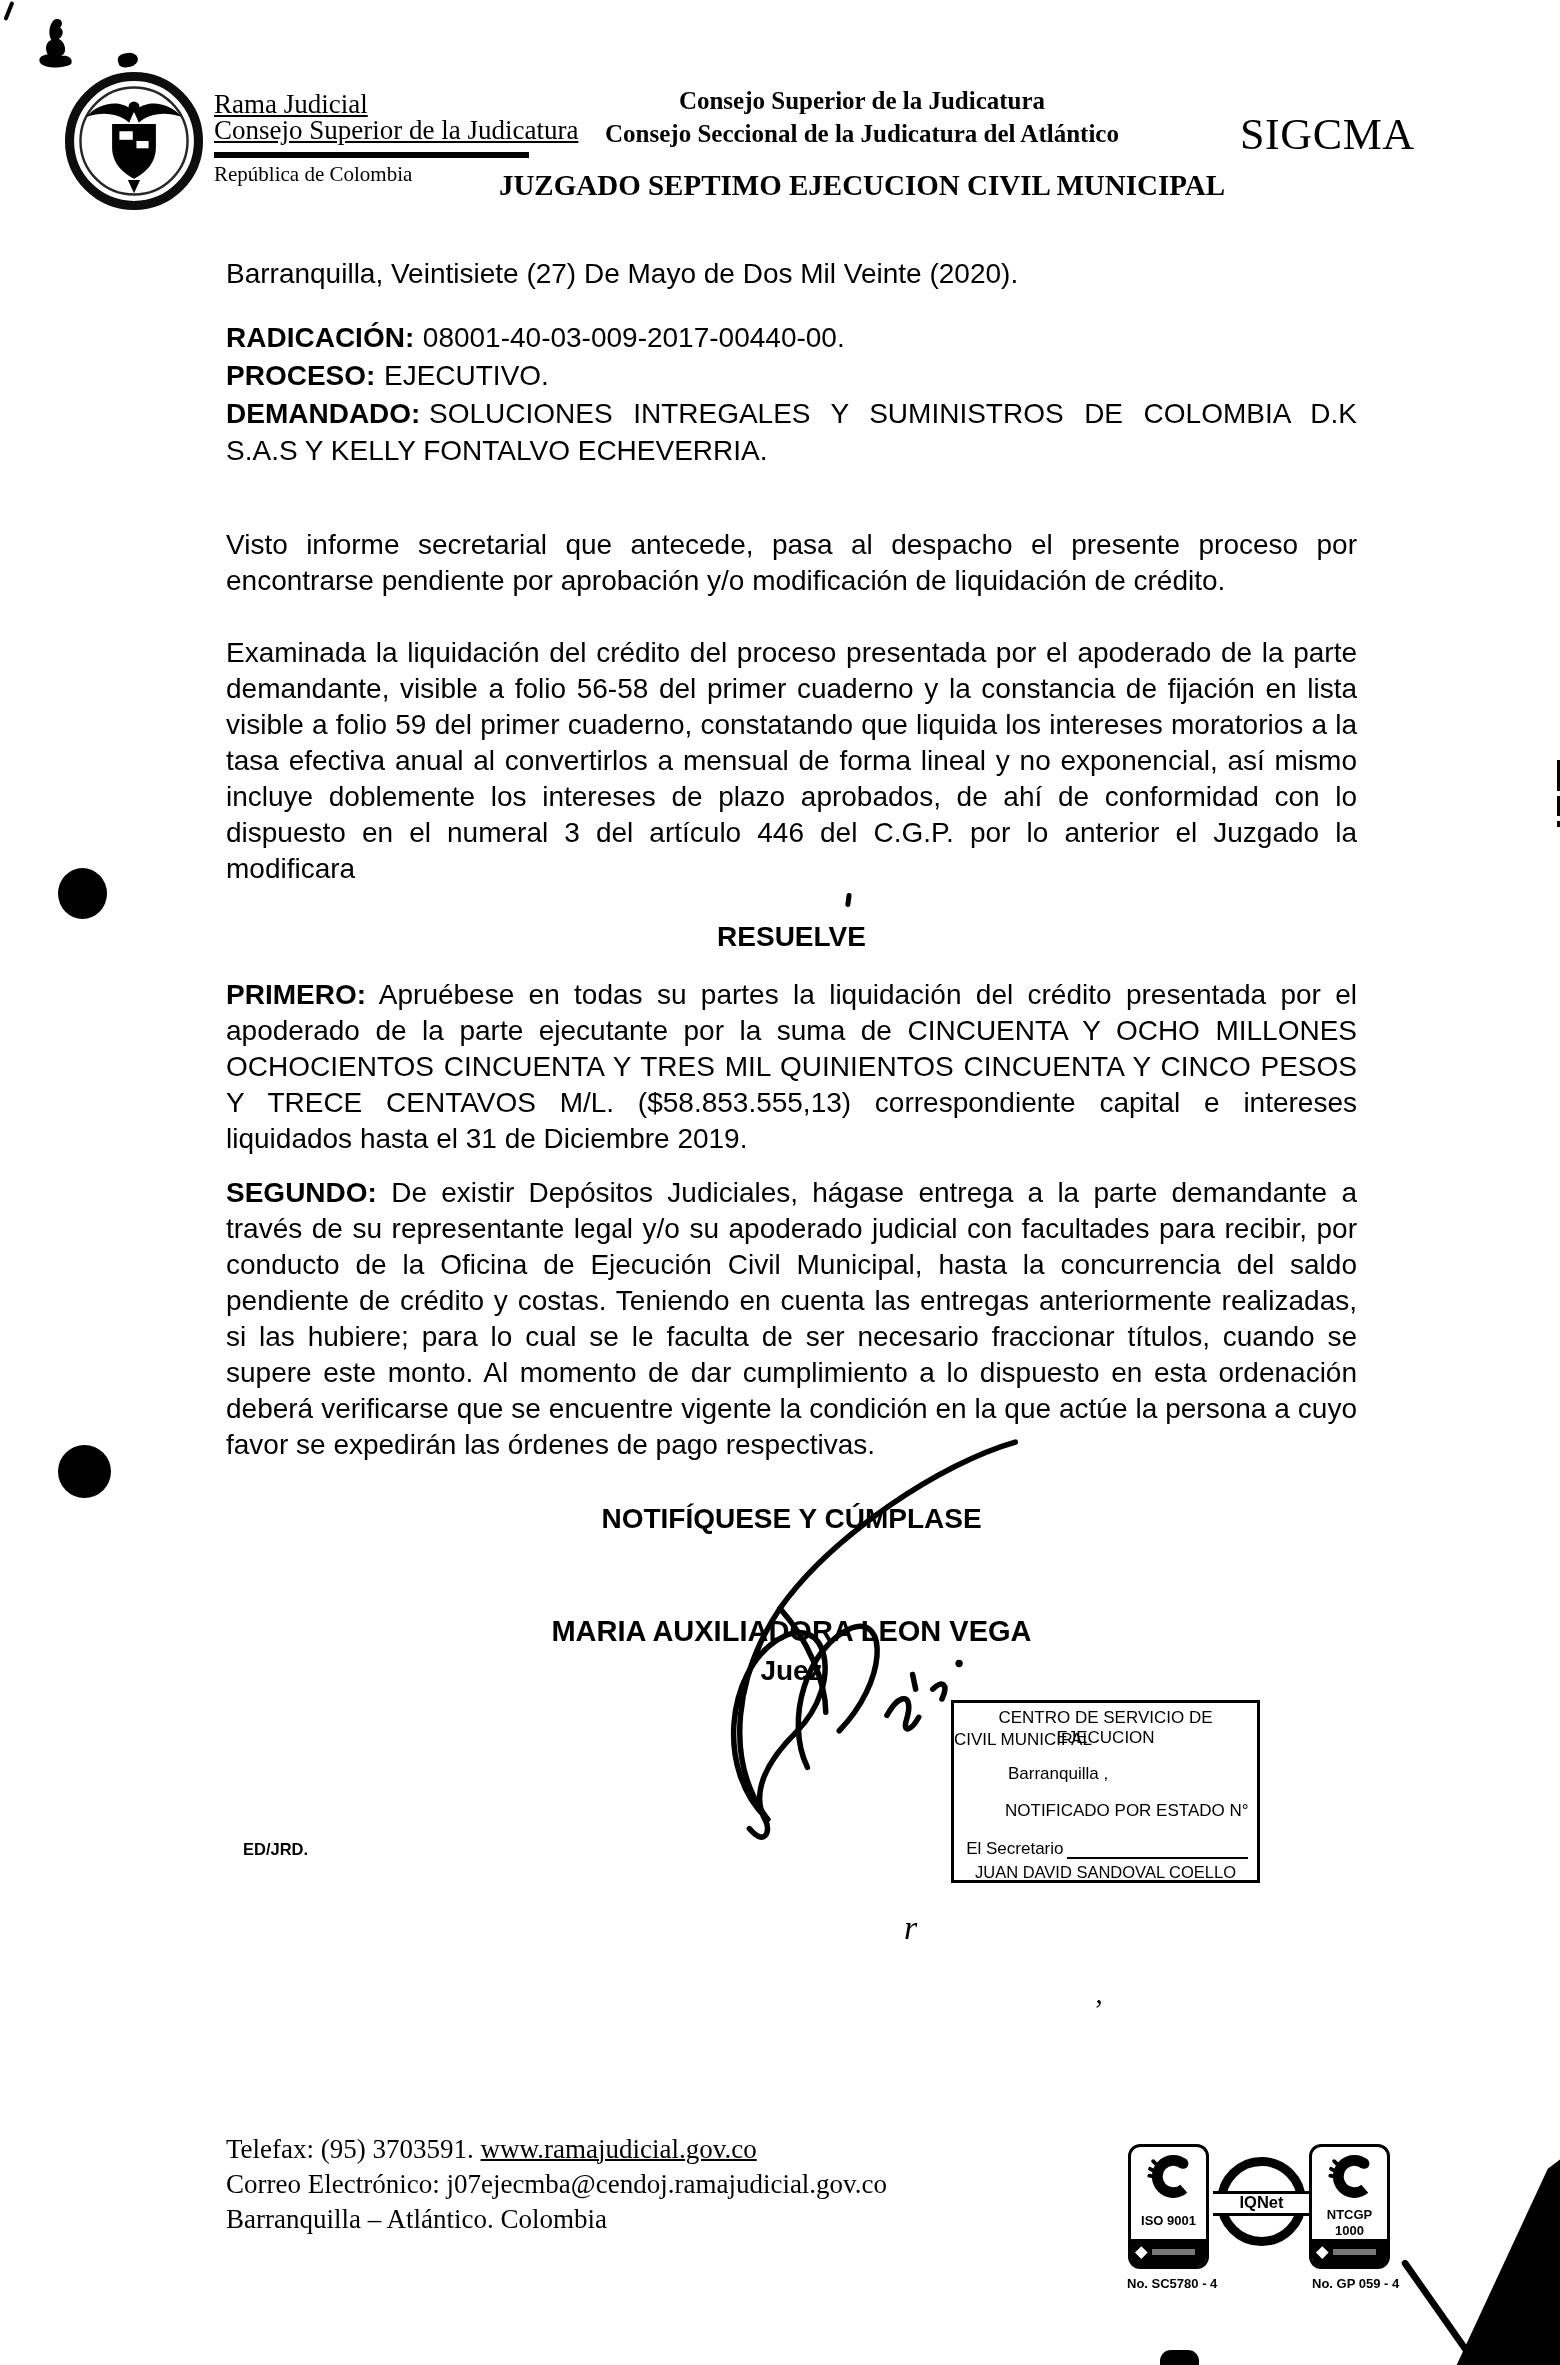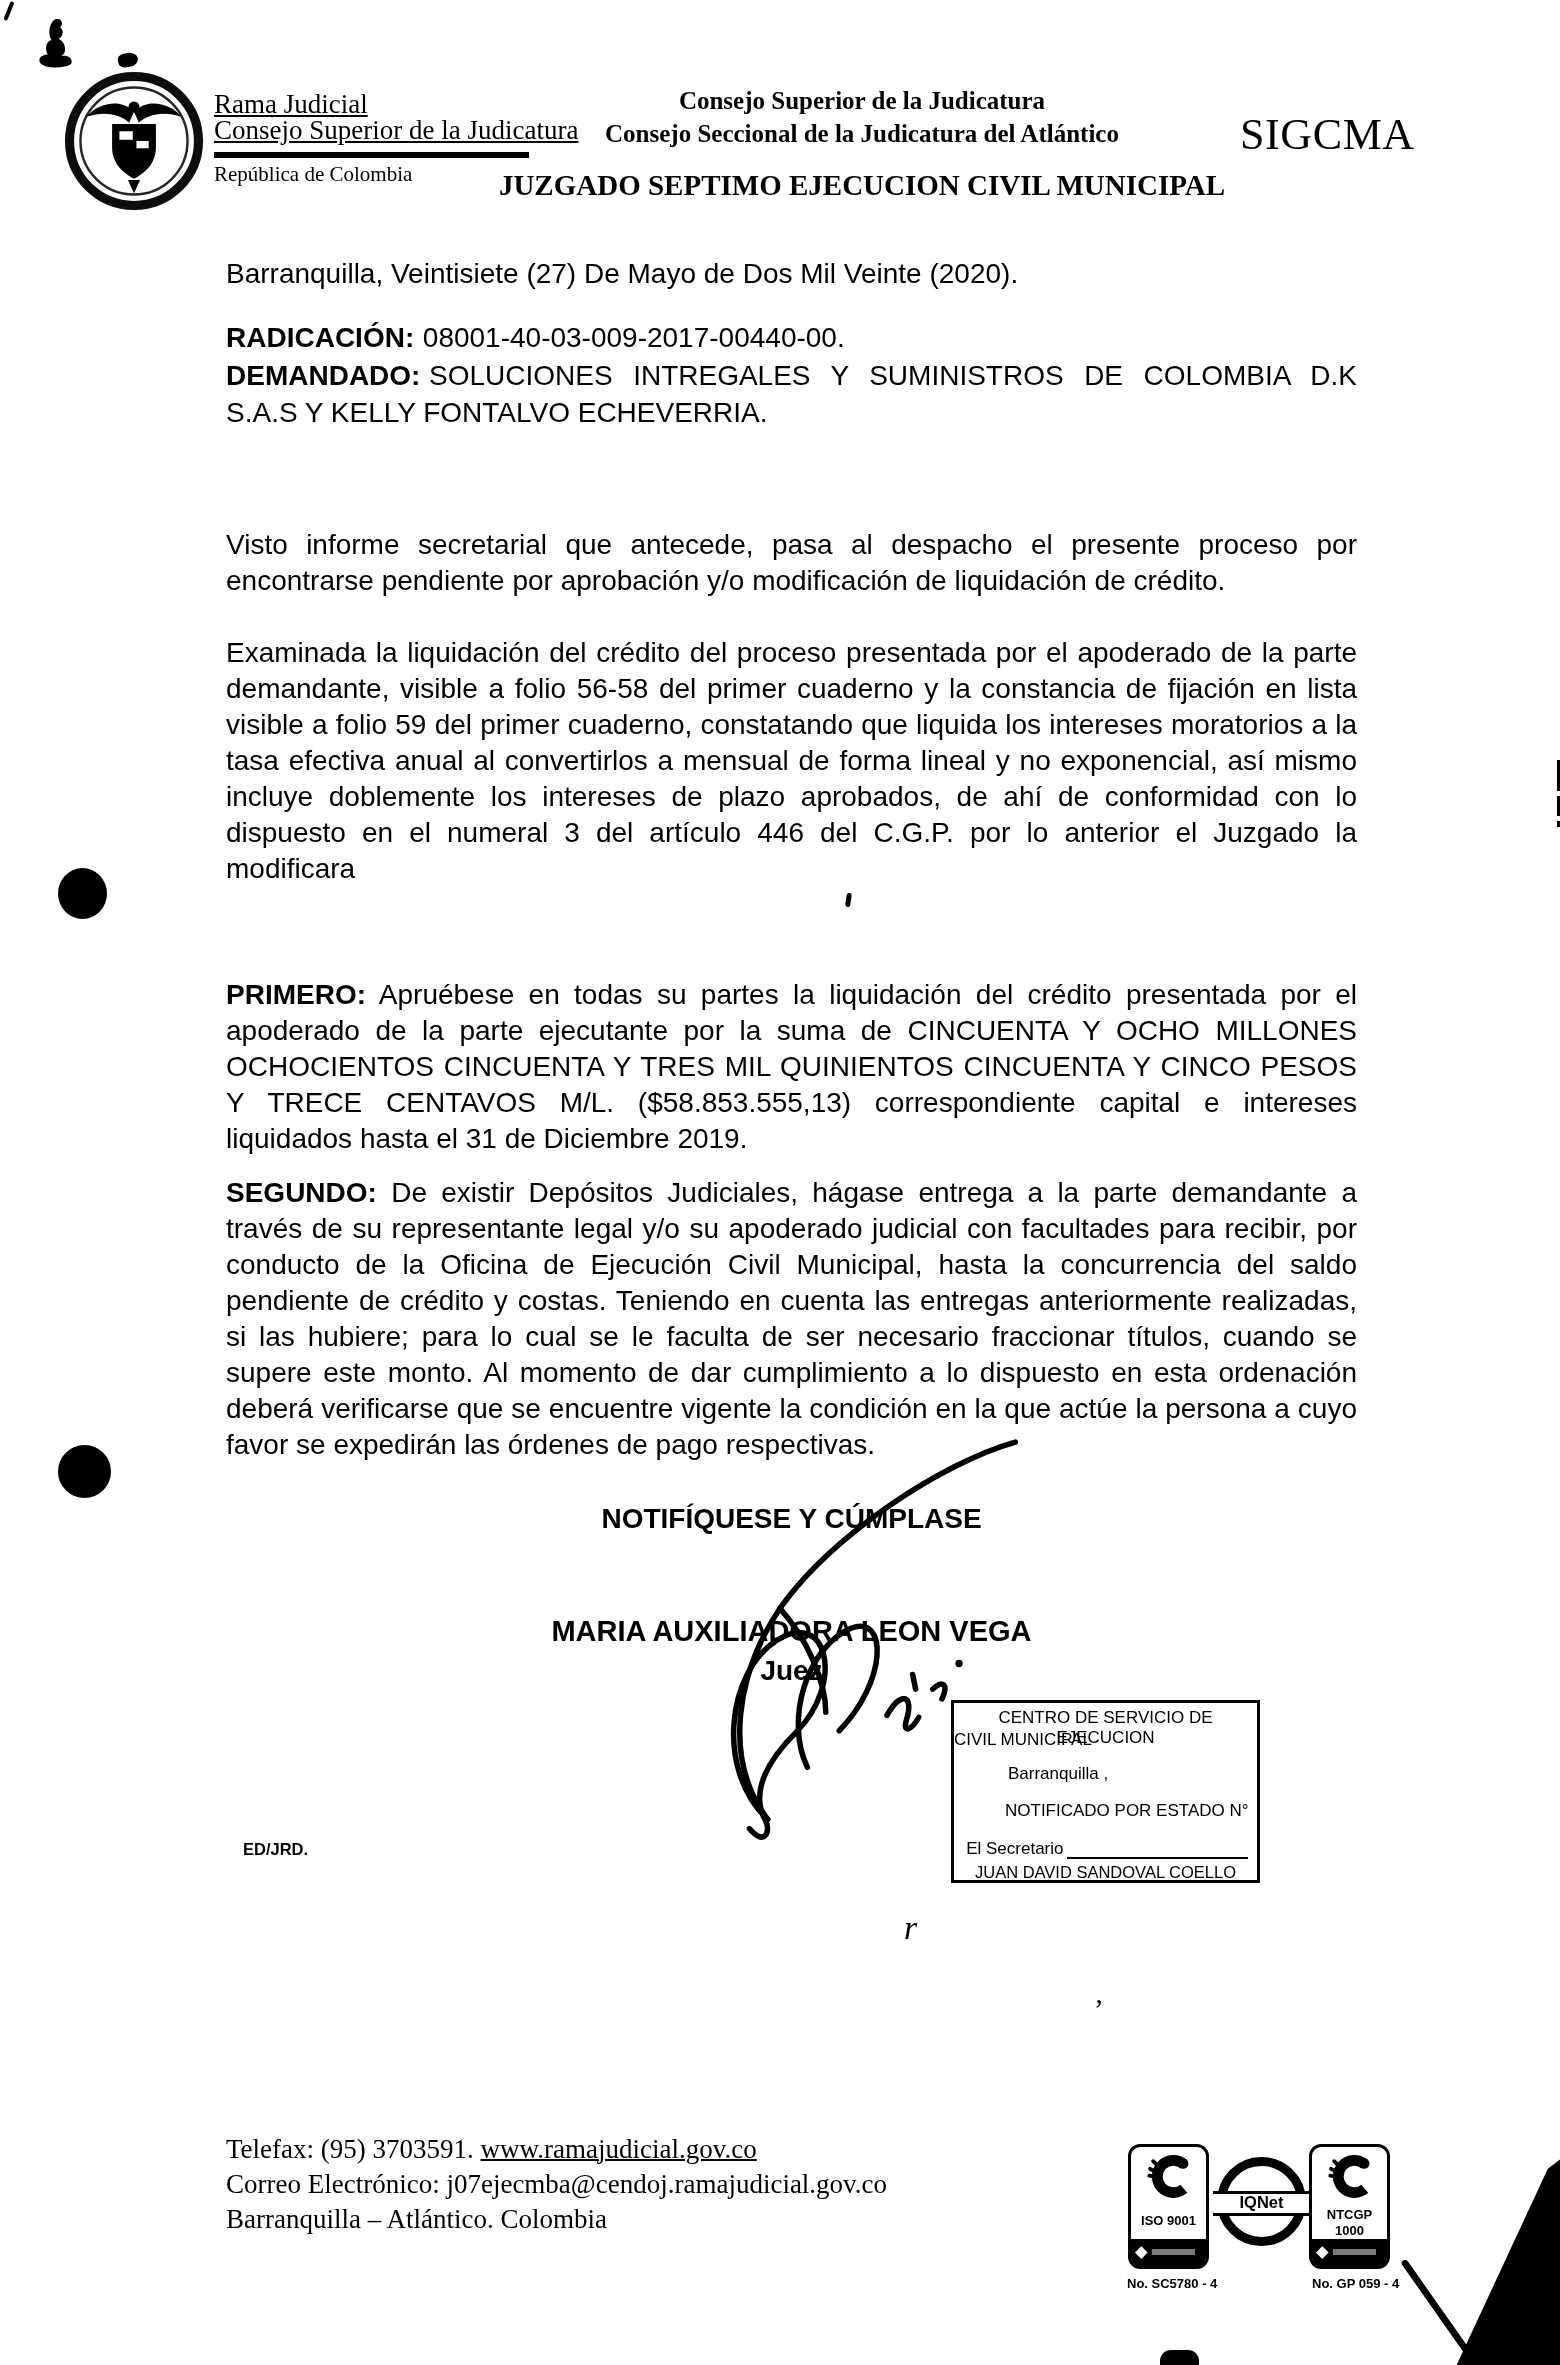--- a/index.html
+++ b/index.html
@@ -91,30 +91,34 @@
   </div>
   <div class="abs serif hdr-juzgado">JUZGADO SEPTIMO EJECUCION CIVIL MUNICIPAL</div>
   <div class="abs serif sigcma">SIGCMA</div>
 
   <div class="abs bodytext block" style="top:256px;">Barranquilla, Veintisiete (27) De Mayo de Dos Mil Veinte (2020).</div>
 
   <div class="abs bodytext block" style="top:319px;">
     <div class="fieldline">
       <strong>RADICACIÓN:</strong><span>08001-40-03-009-2017-00440-00.</span>
     </div>
+    <div class="fieldline">
+      <strong>PROCESO:</strong><span>EJECUTIVO.</span>
+    </div>
     <div class="fieldline just" style="line-height:37px;">
       <strong>DEMANDADO:</strong><span>SOLUCIONES INTREGALES Y SUMINISTROS DE COLOMBIA D.K S.A.S Y KELLY FONTALVO ECHEVERRIA.</span>
     </div>
   </div>
 
   <div class="abs bodytext block just" style="top:527px;">Visto informe secretarial que antecede, pasa al despacho el presente proceso por encontrarse pendiente por aprobación y/o modificación de liquidación de crédito.</div>
 
   <div class="abs bodytext block just" style="top:635px;">Examinada la liquidación del crédito del proceso presentada por el apoderado de la parte demandante, visible a folio 56-58 del primer cuaderno y la constancia de fijación en lista visible a folio 59 del primer cuaderno, constatando que liquida los intereses moratorios a la tasa efectiva anual al convertirlos a mensual de forma lineal y no exponencial, así mismo incluye doblemente los intereses de plazo aprobados, de ahí de conformidad con lo dispuesto en el numeral 3 del artículo 446 del C.G.P. por lo anterior el Juzgado la modificara</div>
 
   <div class="blob" style="left:846px;top:893px;width:4.9px;height:13.5px;border-radius:2.4px;transform:rotate(8deg);"></div>
+  <div class="abs bodytext block centerline" style="top:919px;">RESUELVE</div>
 
   <div class="abs bodytext block just" style="top:977px;">
     <strong>PRIMERO:</strong>
     <span>Apruébese en todas su partes la liquidación del crédito presentada por el apoderado de la parte ejecutante por la suma de CINCUENTA Y OCHO MILLONES OCHOCIENTOS CINCUENTA Y TRES MIL QUINIENTOS CINCUENTA Y CINCO PESOS Y TRECE CENTAVOS M/L. ($58.853.555,13) correspondiente capital e intereses liquidados hasta el 31 de Diciembre 2019.</span>
   </div>
 
   <div class="abs bodytext block just" style="top:1175px;">
     <strong>SEGUNDO:</strong>
     <span>De existir Depósitos Judiciales, hágase entrega a la parte demandante a través de su representante legal y/o su apoderado judicial con facultades para recibir, por conducto de la Oficina de Ejecución Civil Municipal,  hasta la concurrencia del saldo pendiente de crédito y costas. Teniendo en cuenta las entregas anteriormente realizadas, si las hubiere; para lo cual se le faculta de ser necesario fraccionar títulos, cuando se supere este monto. Al momento de dar cumplimiento a lo dispuesto en esta ordenación deberá verificarse que se encuentre vigente la condición en la que actúe la persona a cuyo favor se expedirán las órdenes de pago respectivas.</span>
   </div>

